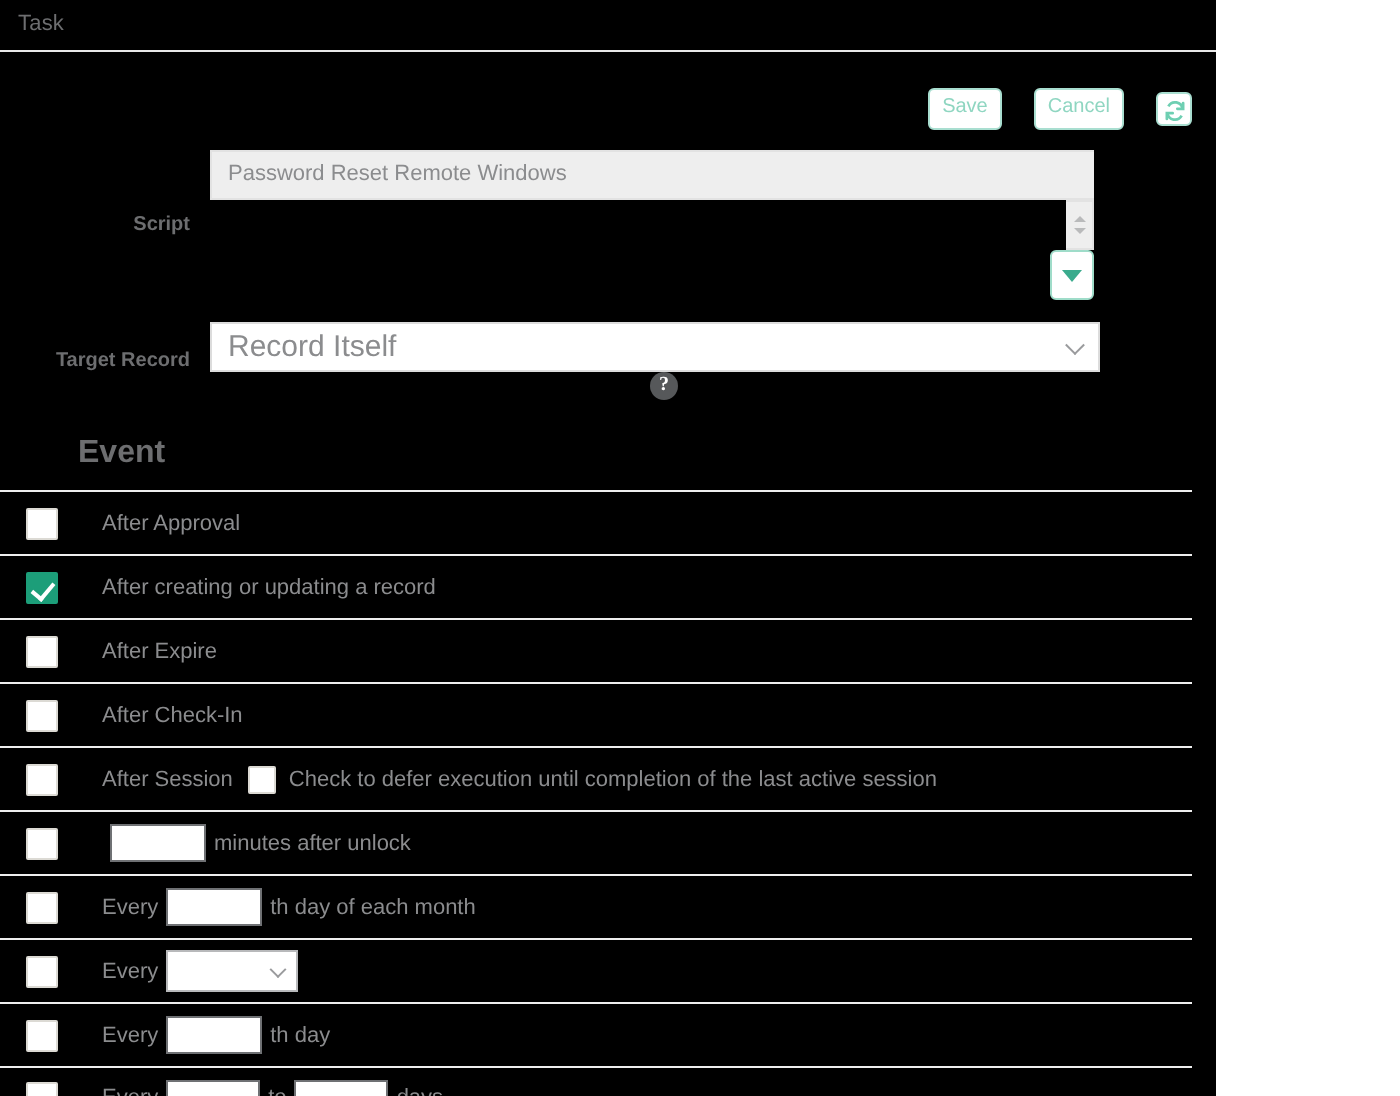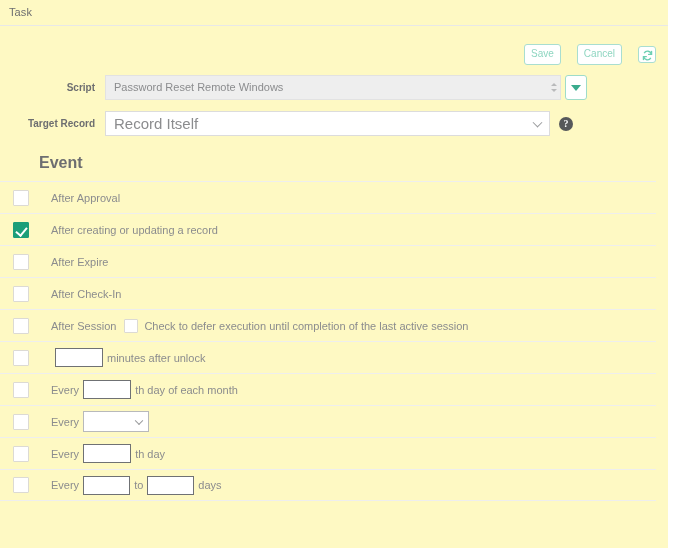--- a/index.html
+++ b/index.html
@@ -8,24 +8,24 @@
     padding: 0;
     width: 700px;
     height: 548px;
     background: #ffffff;
     font-family: "Liberation Sans", sans-serif;
     color: #58595b;
   }
 
   .page {
     position: relative;
-    width: 668px;
+    width: 608px;
     height: 548px;
     overflow: hidden;
-    background: #fef9c3;
+    background: #000000;
   }
 
   
   .page-header {
     height: 26px;
     padding: 6px 0 0 9px;
     border-bottom: 1px solid #e8e8e8;
   }
   .page-title {
     font-size: 11px;
@@ -76,20 +76,21 @@
     width: 105px;
     text-align: right;
     padding-right: 10px;
     font-size: 10px;
     font-weight: bold;
     color: #6d6e70;
   }
   .field-wrap {
     display: flex;
     align-items: flex-end;
+    flex-direction: column;
   }
 
   
   .script-input {
     width: 442px;
     height: 25px;
     background: #eeeeee;
     border: 1px solid #e2e2e2;
     border-right: none;
     font-family: "Liberation Sans", sans-serif;

